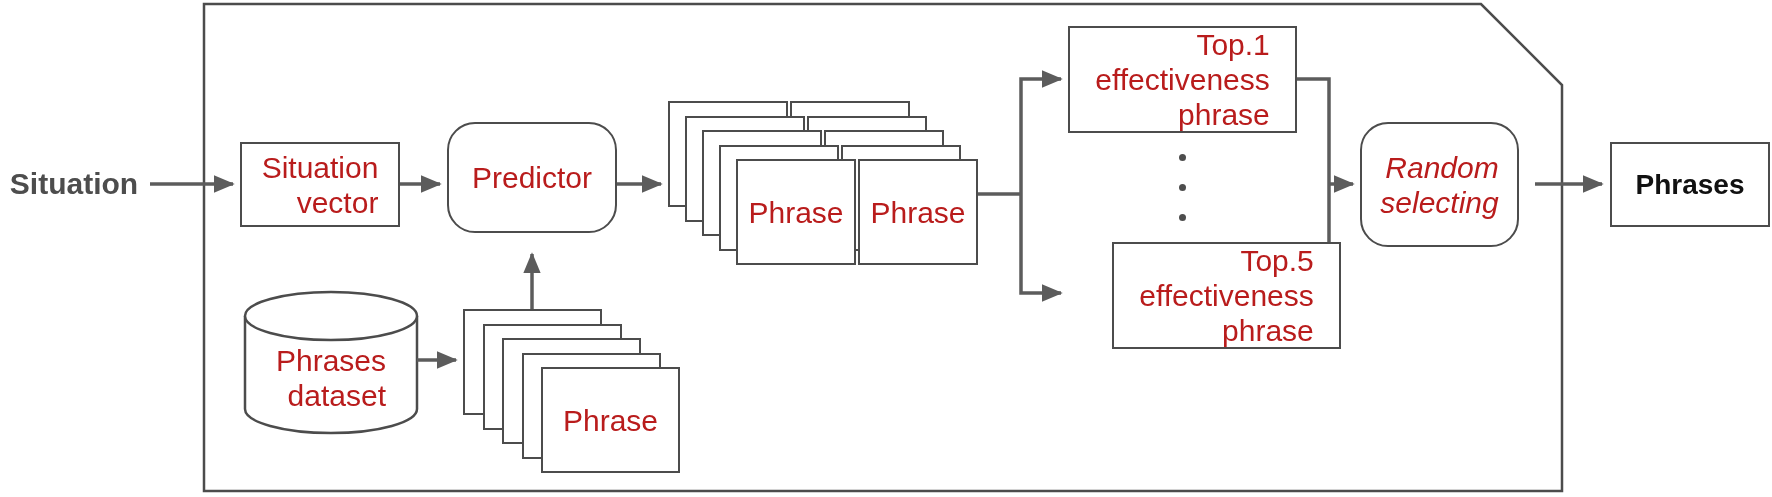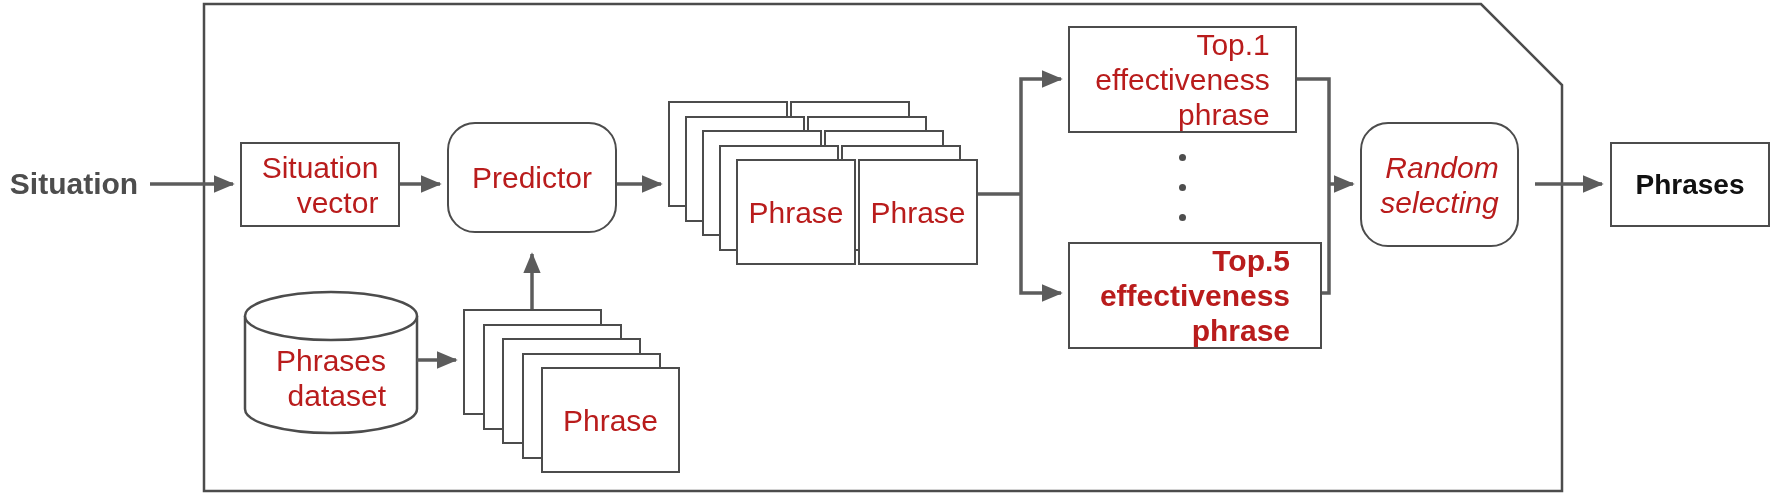--- a/index.html
+++ b/index.html
@@ -95,21 +95,21 @@
   <div class="node" style="left:1068px;top:26px;width:229px;height:107px;">
     <span class="label">Top.1
 effectiveness
 phrase</span>
   </div>
 
   <div class="dot" style="left:1179px;top:154px;"></div>
   <div class="dot" style="left:1179px;top:184px;"></div>
   <div class="dot" style="left:1179px;top:214px;"></div>
 
-  <div class="node" style="left:1068px;top:242px;width:254px;height:107px;font-weight:bold;">
+  <div class="node" style="left:1112px;top:242px;width:229px;height:107px;">
     <span class="label">Top.5
 effectiveness
 phrase</span>
   </div>
 
   <div class="node rounded" style="left:1360px;top:122px;width:159px;height:125px;font-style:italic;">
     <span class="label">Random
 selecting</span>
   </div>
 

